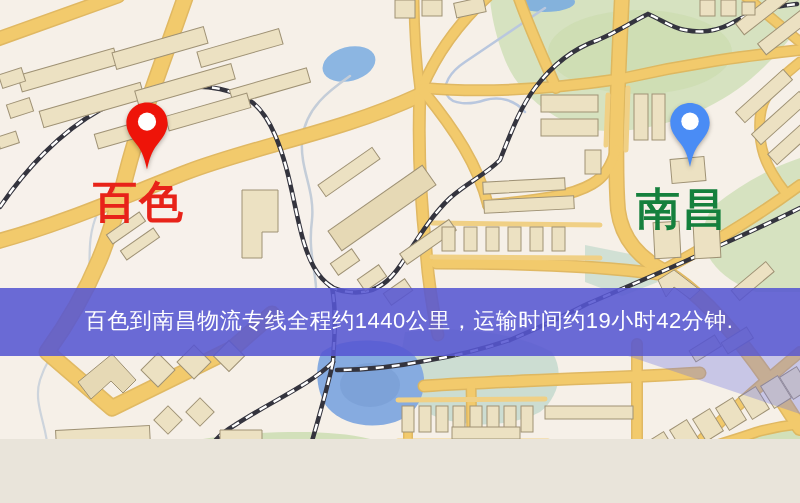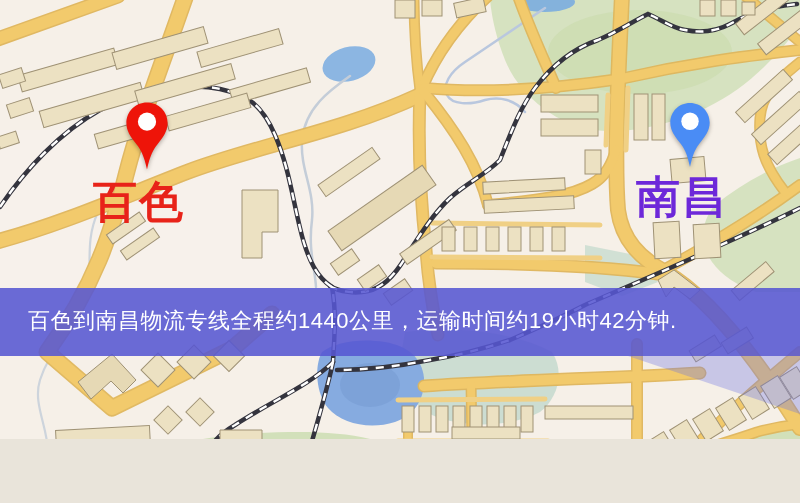--- a/index.html
+++ b/index.html
@@ -235,20 +235,20 @@
     <path fill="currentColor" d="M24,3 C11.8,3 2.5,12.5 2.5,24.5 C2.5,33 7,39 13,46.5 C17.5,52 21,58.5 24,73 C27,58.5 30.5,52 35,46.5 C41,39 45.5,33 45.5,24.5 C45.5,12.5 36.2,3 24,3 Z"></path>
     <circle cx="24" cy="23" r="9.5" fill="#ffffff"></circle>
   </svg>
 
   <svg class="pin pin-dest" viewBox="0 0 48 76" style="color: rgb(74, 140, 245);">
     <path fill="currentColor" d="M24,3 C11.8,3 2.5,12.5 2.5,24.5 C2.5,33 7,39 13,46.5 C17.5,52 21,58.5 24,73 C27,58.5 30.5,52 35,46.5 C41,39 45.5,33 45.5,24.5 C45.5,12.5 36.2,3 24,3 Z"></path>
     <circle cx="24" cy="23" r="9.5" fill="#ffffff"></circle>
   </svg>
 
   <div class="place-label label-origin" style="color: rgb(232, 35, 25);">百色</div>
-  <div class="place-label label-dest" style="color: #6d28d9;">南昌</div>
-
-  <div class="banner" style="background: rgba(86, 87, 209, 0.88);">
+  <div class="place-label label-dest" style="color: #15803d; margin-top: 12px;">南昌</div>
+
+  <div class="banner" style="background: rgba(86, 87, 209, 0.88); justify-content: center;">
     <span style="color: rgb(255, 255, 255);">百色到南昌物流专线全程约1440公里，运输时间约19小时42分钟.</span>
   </div>
   <div class="wash"></div>
 
 </div>
 
 </body></html>

